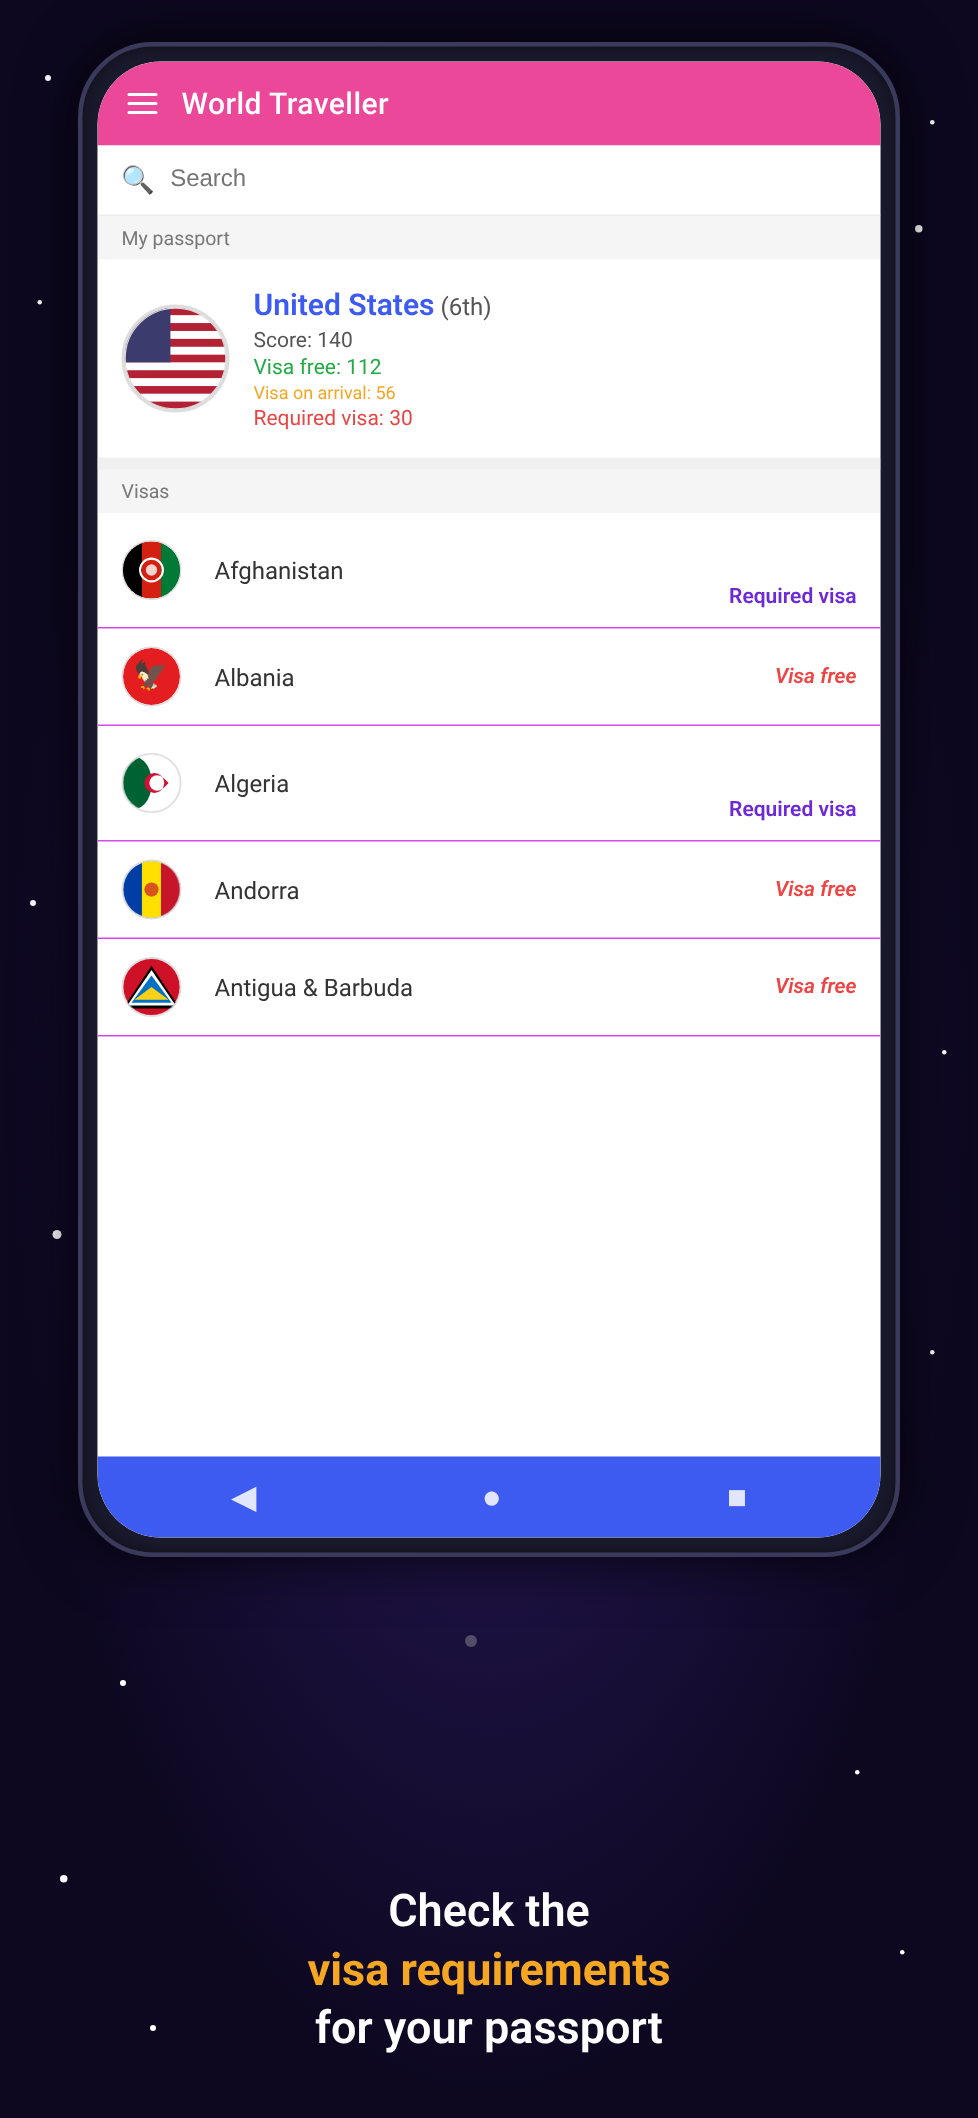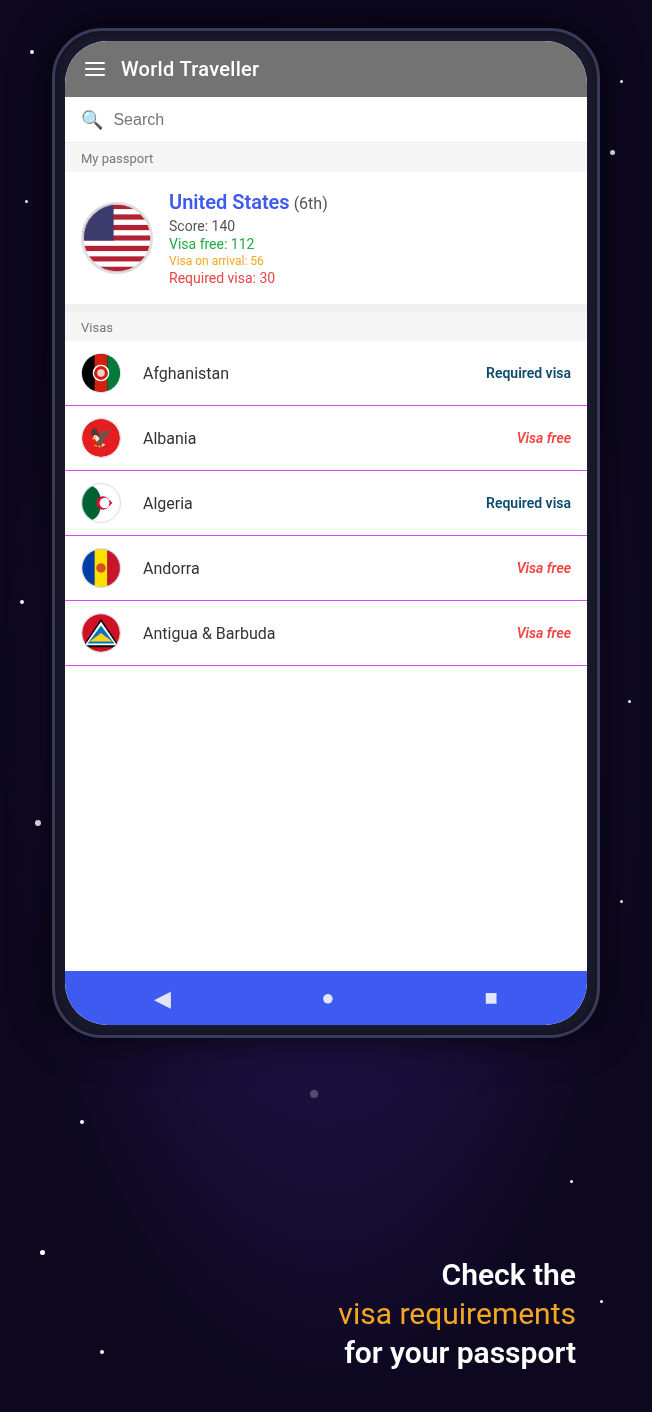--- a/index.html
+++ b/index.html
@@ -71,21 +71,21 @@
       width: 100%;
       height: 100%;
       display: flex;
       flex-direction: column;
       border-radius: 42px;
       overflow: hidden;
     }
 
     
     .top-bar {
-      background: #737373;
+      background: #ec4899;
       padding: 16px 20px;
       display: flex;
       align-items: center;
       gap: 16px;
       flex-shrink: 0;
     }
 
     .hamburger-icon {
       display: flex;
       flex-direction: column;
@@ -249,23 +249,24 @@
       height: 100%;
     }
 
     .country-item-name {
       flex: 1;
       font-size: 16px;
       color: #333;
     }
 
     .badge-required {
-      color: #0c4a6e;
+      color: #6d28d9;
       font-size: 14px;
       font-weight: 600;
+      margin-top: 36px;
     }
 
     .badge-free {
       color: #ef4444;
       font-size: 14px;
       font-weight: 600;
       font-style: italic;
     }
 
     .badge-arrival {
@@ -289,37 +290,37 @@
       font-size: 22px;
       cursor: pointer;
     }
 
     
     .bottom-text {
       position: absolute;
       bottom: 40px;
       left: 0;
       right: 0;
-      text-align: right;
+      text-align: center;
       z-index: 2;
-      padding: 0 76px;
+      padding: 0 60px;
     }
 
     .bottom-text-line1 {
       color: white;
       font-size: 30px;
       font-weight: 600;
       display: block;
       line-height: 1.3;
     }
 
     .bottom-text-line2 {
       color: #f5a623;
       font-size: 30px;
-      font-weight: 400;
+      font-weight: 700;
       display: block;
       line-height: 1.3;
     }
 
     .bottom-text-line3 {
       color: white;
       font-size: 30px;
       font-weight: 600;
       display: block;
       line-height: 1.3;

